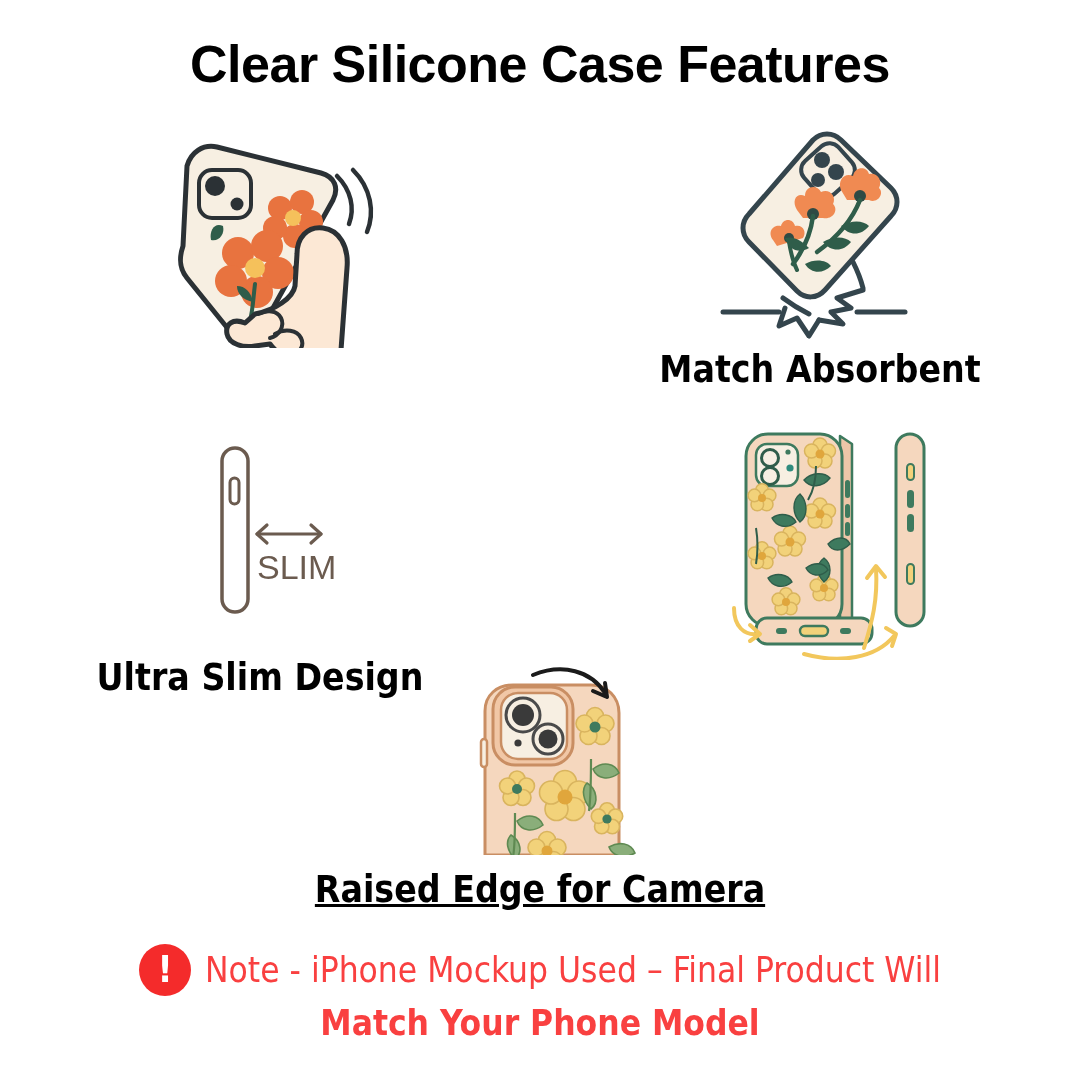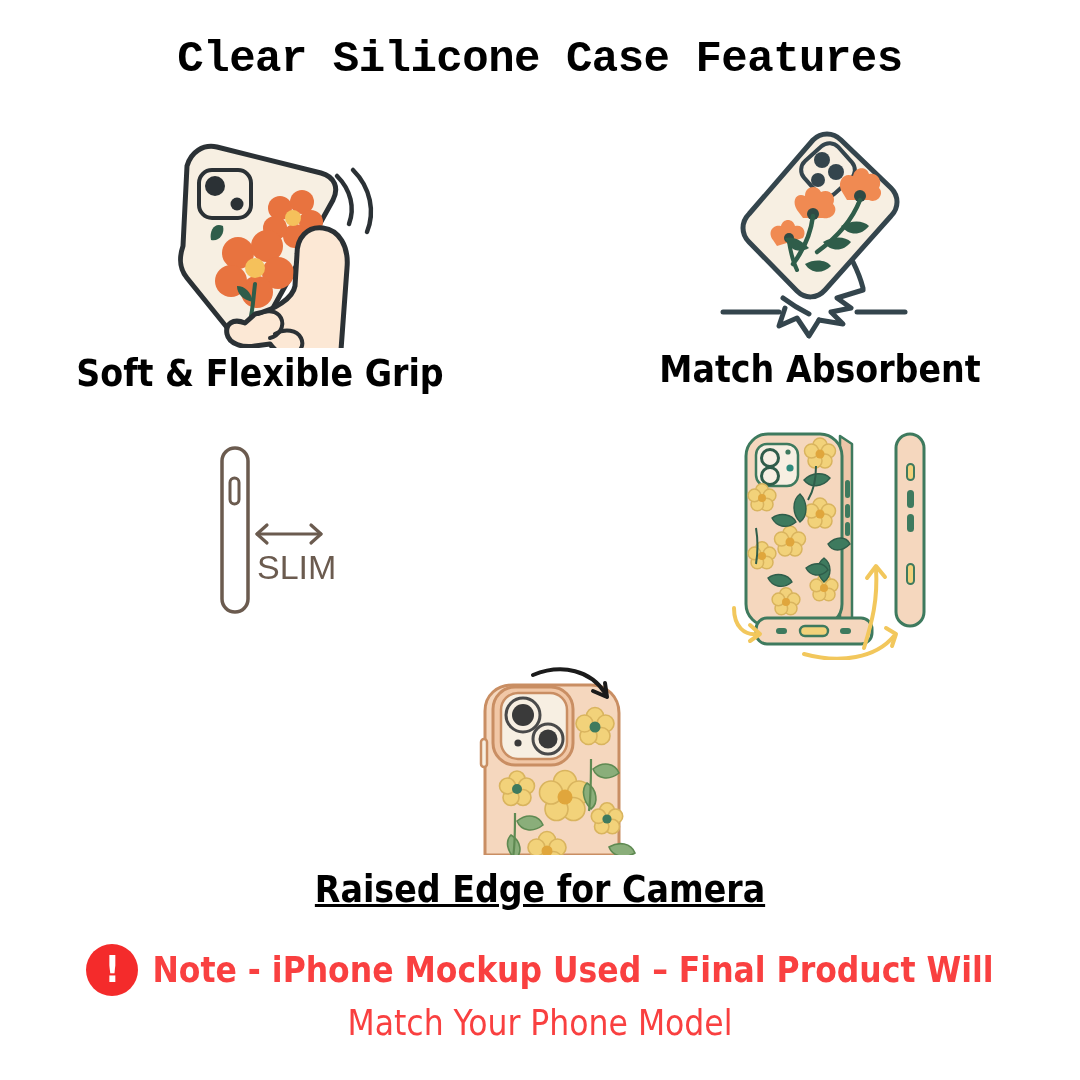--- a/index.html
+++ b/index.html
@@ -7,23 +7,23 @@
     width: 1080px; height: 1080px;
     background: #ffffff;
     font-family: "Liberation Sans", sans-serif;
     overflow: hidden;
   }
   #page { position: relative; width: 1080px; height: 1080px; background: #ffffff; }
 
   .page-title {
     position: absolute; top: 34px; left: 0; width: 1080px;
     text-align: center;
-    font-size: 44px; font-weight: 700; letter-spacing: -0.5px;
+    font-size: 52px; font-weight: 700; letter-spacing: -0.5px;
     color: #000000;
-    font-family: Liberation Mono, monospace;
+    font-family: Liberation Sans, sans-serif;
   }
 
   .feature-label {
     position: absolute;
     text-align: center;
     font-size: 37px; font-weight: 700;
     color: #000000;
     white-space: nowrap;
     font-family: "DejaVu Sans Condensed", "Liberation Sans", sans-serif;
   }
@@ -41,26 +41,26 @@
     background: #F42B2B;
     display: flex; align-items: center; justify-content: center;
     flex: 0 0 auto;
   }
   .note-badge span {
     color: #ffffff; font-size: 37px; font-weight: 700; line-height: 1;
     transform: translateY(-1px);
     font-family: "DejaVu Sans Condensed", "Liberation Sans", sans-serif;
   }
   .note-text {
-    color: #F94040; font-size: 35px; font-weight: 700;
+    color: #F94040; font-size: 35px; font-weight: 400;
     white-space: nowrap;
     font-family: "DejaVu Sans Condensed", "Liberation Sans", sans-serif;
   }
   .note-line2 {
-    color: #F94040; font-size: 35px; font-weight: 400;
+    color: #F94040; font-size: 35px; font-weight: 700;
     margin-top: 7px; text-align: center;
     font-family: "DejaVu Sans Condensed", "Liberation Sans", sans-serif;
   }
   .slim-text {
     font-family: "Liberation Sans", sans-serif;
     font-size: 34px; fill: #6B5B4F;
   }
 </style>
 </head>
 <body>
@@ -102,21 +102,20 @@
                L222 150 C224 128 214 112 198 110 C182 108 172 120 172 136
                L170 168 C168 180 150 192 130 196 Z" fill="#FCE8D5" stroke="#2B3135" stroke-width="5" stroke-linejoin="round"></path>
       <path d="M133 196 C142 192 152 192 156 200 C160 208 154 218 145 220" fill="none" stroke="#2B3135" stroke-width="4" stroke-linecap="round"></path>
       <path d="M150 216 C160 210 172 212 176 220 C180 228 174 236 166 236" fill="none" stroke="#2B3135" stroke-width="4" stroke-linecap="round"></path>
     </g>
     <g>
       <path d="M212 58 C226 72 230 90 224 106" fill="none" stroke="#2B3135" stroke-width="4.5" stroke-linecap="round"></path>
       <path d="M228 52 C246 70 250 94 242 114" fill="none" stroke="#2B3135" stroke-width="4.5" stroke-linecap="round"></path>
     </g>
   </svg>
-  <div class="feature-label" style="left:0; top:352px; width:520px;">Soft &amp; Flexible Grip</div>
 
   <svg class="art" style="left:705px; top:122px;" width="240" height="220" viewBox="0 0 240 220">
     <g>
       <path d="M108 18 C116 10 128 10 136 18 L186 66 C194 74 194 86 186 94
                L120 168 C112 177 100 177 92 169 L44 120 C36 112 36 100 44 92 Z" fill="#F7EFE2" stroke="#34454D" stroke-width="5" stroke-linejoin="round"></path>
       <rect x="100" y="26" width="46" height="44" rx="12" fill="#F7EFE2" stroke="#34454D" stroke-width="4" transform="rotate(-42 123 48)"></rect>
       <circle cx="117" cy="38" r="8" fill="#34454D"></circle>
       <circle cx="131" cy="50" r="8" fill="#34454D"></circle>
       <circle cx="113" cy="58" r="7" fill="#34454D"></circle>
       <g>
@@ -153,20 +152,21 @@
       <rect x="27" y="8" width="26" height="164" rx="13" fill="#ffffff" stroke="#6B5B4F" stroke-width="3.5"></rect>
       <rect x="35" y="38" width="9" height="26" rx="4.5" fill="#ffffff" stroke="#6B5B4F" stroke-width="3"></rect>
     </g>
     <g stroke="#6B5B4F" stroke-width="3.2" fill="none" stroke-linecap="round" stroke-linejoin="round">
       <line x1="62" y1="94" x2="126" y2="94"></line>
       <polyline points="72,85 62,94 72,103"></polyline>
       <polyline points="116,85 126,94 116,103"></polyline>
     </g>
     <text class="slim-text" x="62" y="139">SLIM</text>
   </svg>
+  <div class="feature-label" style="left:0; top:656px; width:520px;">Ultra Slim Design</div>
 
   <svg class="art" style="left:712px; top:422px;" width="228" height="238" viewBox="0 0 228 238">
     <g>
       <path d="M128 14 L140 22 L140 196 L128 204 Z" fill="#EDC6A8" stroke="#3E7A5E" stroke-width="2.5" stroke-linejoin="round"></path>
       <rect x="34" y="12" width="96" height="192" rx="22" fill="#F5D7BE" stroke="#3E7A5E" stroke-width="3"></rect>
       <rect x="44" y="22" width="42" height="42" rx="11" fill="#F7EFE2" stroke="#3E7A5E" stroke-width="2.5"></rect>
       <circle cx="58" cy="36" r="8.5" fill="#F7EFE2" stroke="#2F5D4A" stroke-width="3"></circle>
       <circle cx="58" cy="54" r="8.5" fill="#F7EFE2" stroke="#2F5D4A" stroke-width="3"></circle>
       <circle cx="76" cy="30" r="2.6" fill="#3E7A5E"></circle>
       <circle cx="78" cy="46" r="3.6" fill="#2F8C7E"></circle>

